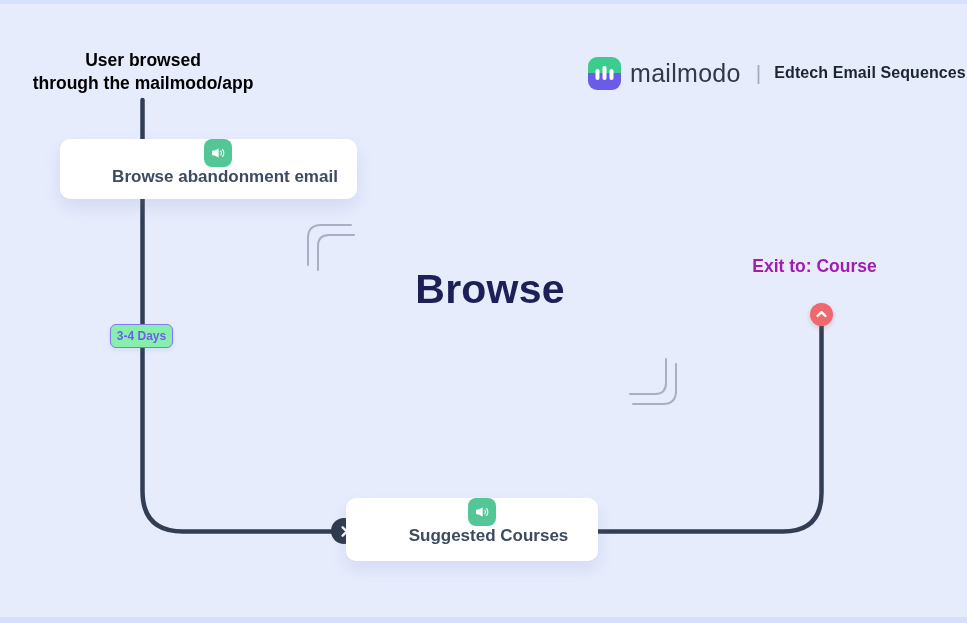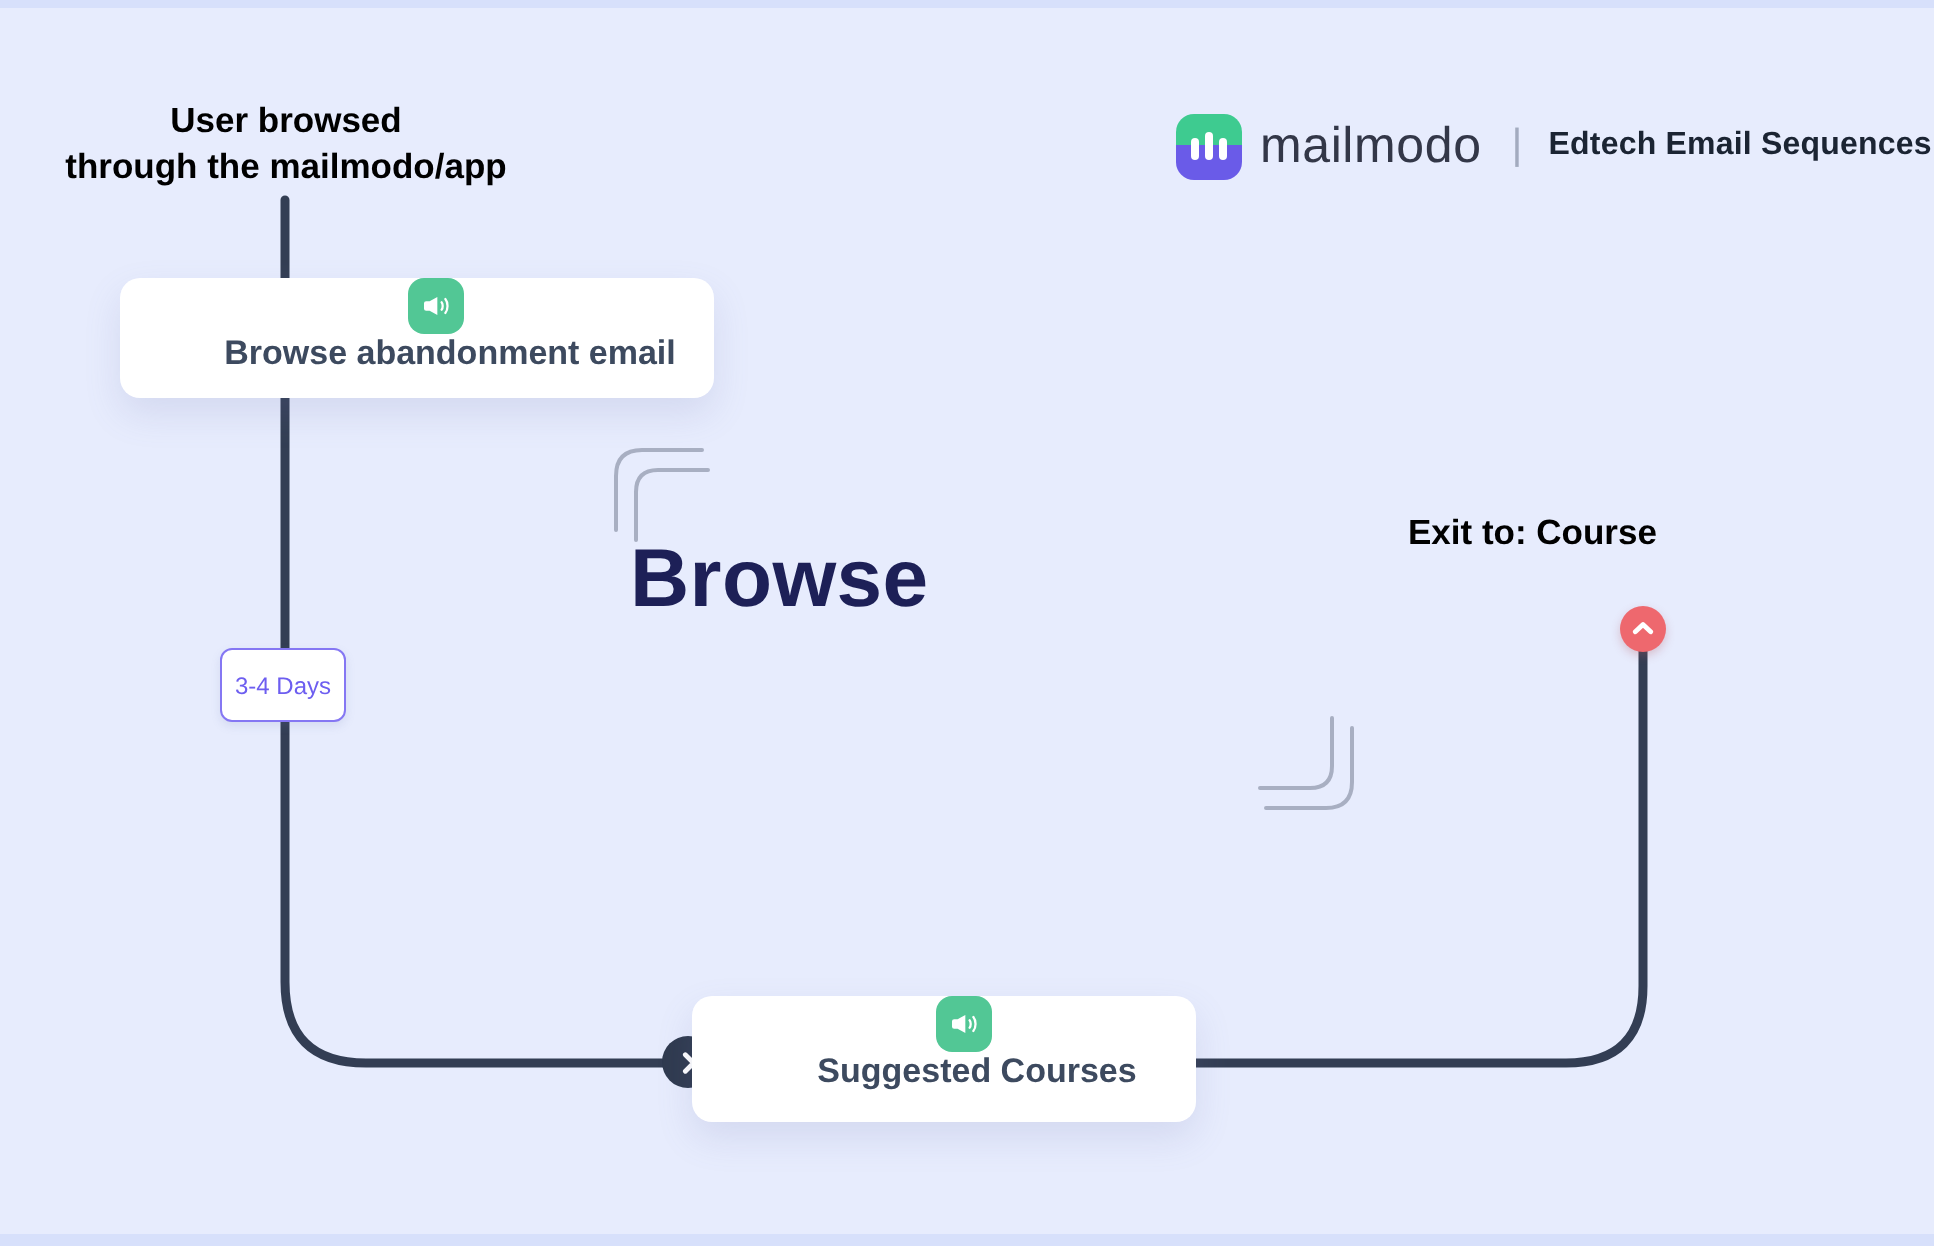--- a/index.html
+++ b/index.html
@@ -61,35 +61,35 @@
     left: 18px; top: 49px; width: 250px;
     text-align: center;
     font-size: 17.5px;
     line-height: 23px;
     font-weight: 700;
     color: #000000;
   }
   .flow-title {
     position: absolute;
     left: 315px; top: 266px; width: 350px;
-    text-align: left;
+    text-align: center;
     font-size: 41px;
     line-height: 47px;
     font-weight: 800;
     color: #1d2057;
     letter-spacing: 0.2px;
   }
   .exit-text {
     position: absolute;
     left: 704px; top: 255px; width: 221px;
-    text-align: left;
+    text-align: center;
     font-size: 17.5px;
     line-height: 22px;
     font-weight: 700;
-    color: #000000;
+    color: #a21caf;
   }
 
   
   .node-card {
     position: absolute;
     background: #ffffff;
     border-radius: 10px;
     box-shadow: 0 8px 18px rgba(110,120,175,0.16);
     display: flex;
     align-items: center;
@@ -113,29 +113,29 @@
     font-size: 17px;
     font-weight: 700;
     color: #3d4a5f;
     white-space: nowrap;
   }
 
   
   .delay-badge {
     position: absolute;
     left: 110px; top: 324px;
-    width: 63px; height: 37px;
-    background: #ffffff;
+    width: 63px; height: 24px;
+    background: #86efac;
     border: 1.5px solid #8577f3;
     border-radius: 6px;
     display: flex;
     align-items: center;
     justify-content: center;
     font-size: 12px;
-    font-weight: 400;
+    font-weight: 700;
     color: #6d5ef0;
     box-shadow: 0 2px 5px rgba(110,120,175,0.15);
     cursor: pointer;
   }
 
   
   .marker {
     position: absolute;
     border-radius: 50%;
     display: flex;

